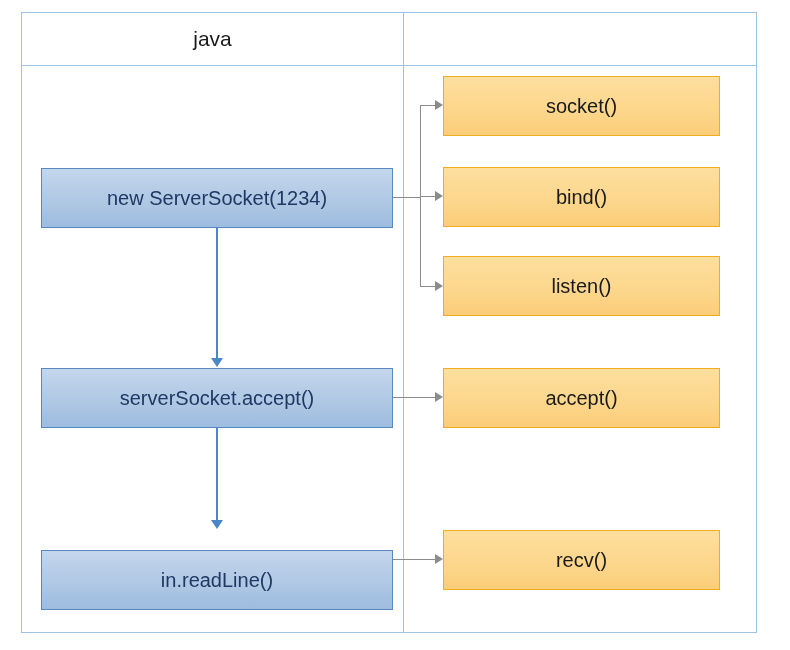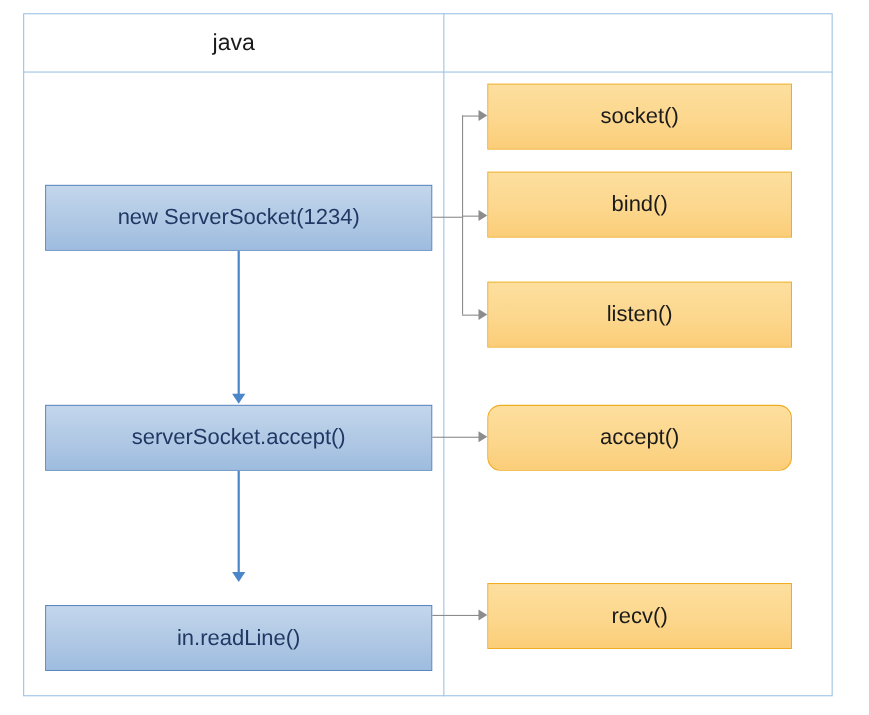--- a/index.html
+++ b/index.html
@@ -160,26 +160,26 @@
   <div class="node java" style="top:368px;">
     <span>serverSocket.accept()</span>
   </div>
   <div class="node java" style="top:550px;">
     <span>in.readLine()</span>
   </div>
 
   <div class="node api" style="top:76px;">
     <span>socket()</span>
   </div>
-  <div class="node api" style="top:156px;">
+  <div class="node api" style="top:167px;">
     <span>bind()</span>
   </div>
   <div class="node api" style="top:256px;">
     <span>listen()</span>
   </div>
-  <div class="node api" style="top:368px;border-radius:12px;">
+  <div class="node api" style="top:368px;">
     <span>accept()</span>
   </div>
   <div class="node api" style="top:530px;">
     <span>recv()</span>
   </div>
 
 </div>
 
 </body></html>

